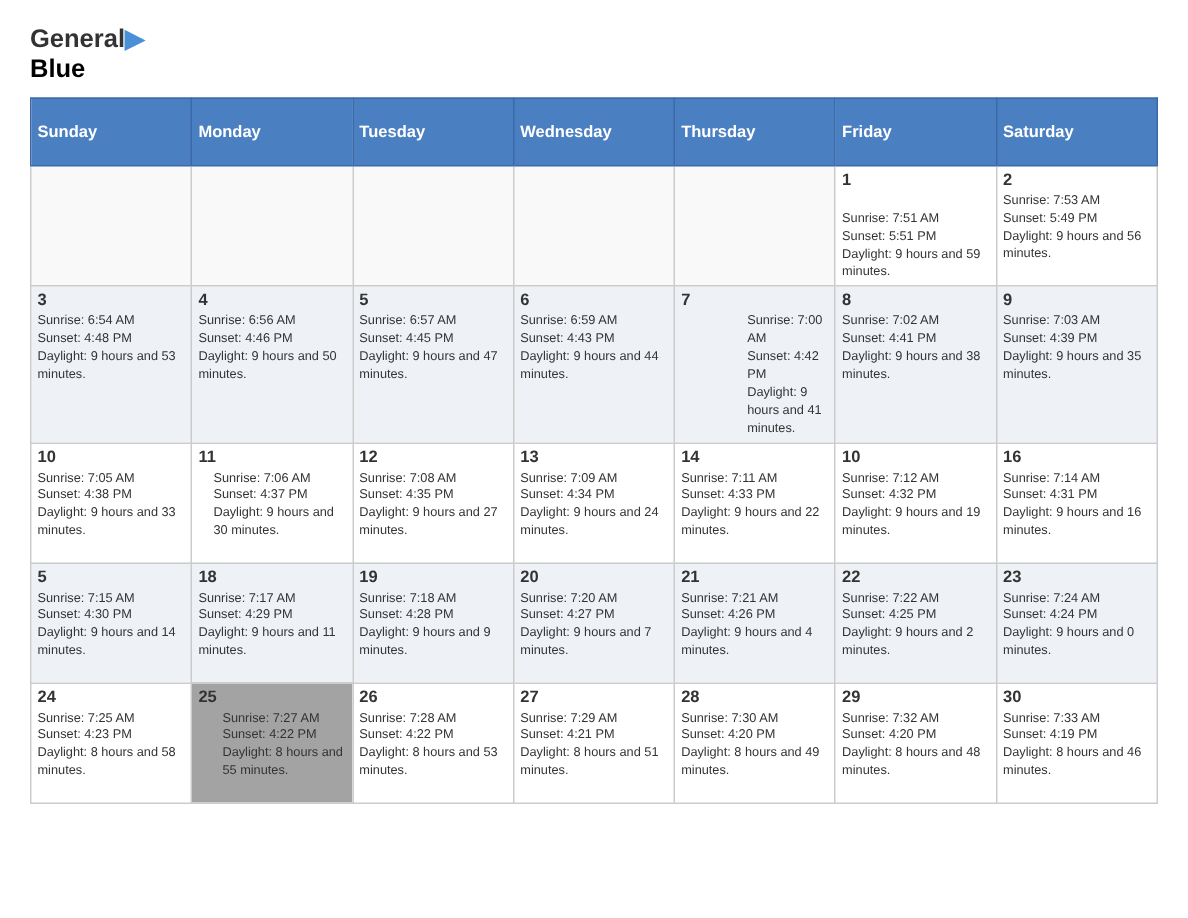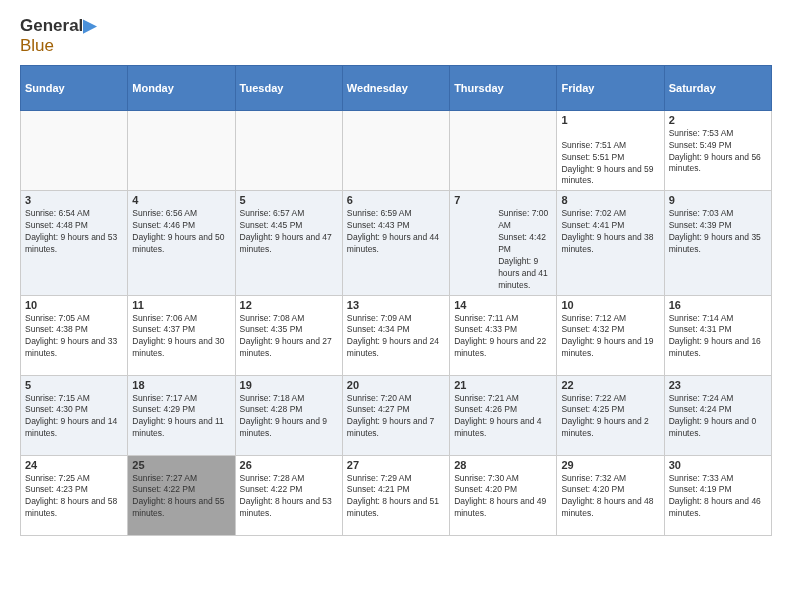--- a/index.html
+++ b/index.html
@@ -84,21 +84,21 @@
 </head>
 <body>
 
 <div class="page">
   <div class="header">
     <div class="logo">
       <div>
         <div style="font-size:17px;font-weight:bold;color:#333;line-height:1.2;">
           General<span style="color:#4a90d9;">▶</span>
         </div>
-        <div style="font-size:17px;font-weight:normal;color:#a16207;line-height:1.2;">Blue</div>
+        <div style="font-size:17px;font-weight:bold;color:#000000;line-height:1.2;">Blue</div>
       </div>
     </div>
     <div class="title-block">
       <div class="month-title"></div>
       <div class="location"></div>
     </div>
   </div>
 
   <table class="calendar">
     <thead>
@@ -178,21 +178,21 @@
         </tr>
         <tr>
           <td style="background: rgb(255, 255, 255);">
             <span class="day-number">10</span>
             <div class="day-info" style="white-space: pre-line;">Sunrise: 7:05 AM
 Sunset: 4:38 PM
 Daylight: 9 hours and 33 minutes.</div>
           </td>
           <td style="background: rgb(255, 255, 255);">
             <span class="day-number">11</span>
-            <div class="day-info" style="white-space: pre-line;">Sunrise: 7:06 AM
+            <div class="day-info" style="white-space: pre-line; margin-left: 10px;">Sunrise: 7:06 AM
 Sunset: 4:37 PM
 Daylight: 9 hours and 30 minutes.</div>
           </td>
           <td style="background: rgb(255, 255, 255);">
             <span class="day-number">12</span>
             <div class="day-info" style="white-space: pre-line;">Sunrise: 7:08 AM
 Sunset: 4:35 PM
 Daylight: 9 hours and 27 minutes.</div>
           </td>
           <td style="background: rgb(255, 255, 255);">
@@ -266,21 +266,21 @@
         </tr>
         <tr>
           <td style="background: rgb(255, 255, 255);">
             <span class="day-number">24</span>
             <div class="day-info" style="white-space: pre-line;">Sunrise: 7:25 AM
 Sunset: 4:23 PM
 Daylight: 8 hours and 58 minutes.</div>
           </td>
           <td style="background: #a3a3a3;">
             <span class="day-number">25</span>
-            <div class="day-info" style="white-space: pre-line;">Sunrise: 7:27 AM
+            <div class="day-info" style="white-space: pre-line; margin-left: 16px;">Sunrise: 7:27 AM
 Sunset: 4:22 PM
 Daylight: 8 hours and 55 minutes.</div>
           </td>
           <td style="background: rgb(255, 255, 255);">
             <span class="day-number">26</span>
             <div class="day-info" style="white-space: pre-line;">Sunrise: 7:28 AM
 Sunset: 4:22 PM
 Daylight: 8 hours and 53 minutes.</div>
           </td>
           <td style="background: rgb(255, 255, 255);">

